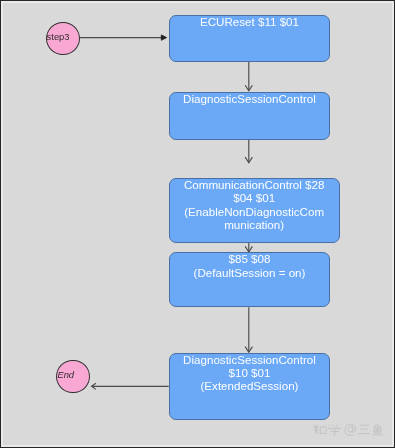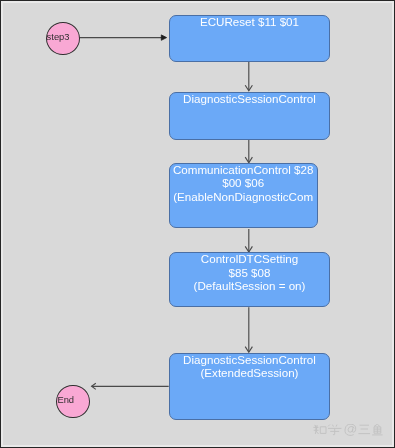--- a/index.html
+++ b/index.html
@@ -74,44 +74,45 @@
       <div>ECUReset $11 $01</div>
     </div>
   </div>
 
   <div class="node" style="left:168.7px;top:91.5px;width:161.6px;height:48.5px;">
     <div class="txt">
       <div>DiagnosticSessionControl</div>
     </div>
   </div>
 
-  <div class="node" style="left:168.7px;top:163px;width:149px;height:65.3px;">
+  <div class="node" style="left:168.7px;top:178px;width:171px;height:65.3px;">
     <div class="txt">
       <div>CommunicationControl $28</div>
-      <div>$00 $06</div>
+      <div>$04 $01</div>
       <div>(EnableNonDiagnosticCom</div>
+      <div>munication)</div>
     </div>
   </div>
 
   <div class="node" style="left:168.7px;top:252.3px;width:161.6px;height:55px;">
     <div class="txt">
-      <div>ControlDTCSetting</div>
       <div>$85 $08</div>
       <div>(DefaultSession = on)</div>
     </div>
   </div>
 
   <div class="node" style="left:168.7px;top:352.5px;width:161.6px;height:67.5px;">
     <div class="txt">
       <div>DiagnosticSessionControl</div>
+      <div>$10 $01</div>
       <div>(ExtendedSession)</div>
     </div>
   </div>
 
-  <div class="term" style="left:56.4px;top:385px;width:33.3px;height:33.1px;">
+  <div class="term" style="left:56.4px;top:360px;width:33.3px;height:33.1px;font-style:italic;">
     <span class="txt">End</span>
   </div>
 
   <div id="watermark">
     <svg width="70" height="18" viewBox="0 0 70 18">
       <g stroke="#c2c2c2" stroke-width="0.95" fill="none" stroke-linecap="butt">
 
         <g>
           <path d="M0.4 3.4 L5.5 3.4"></path>
           <path d="M1.7 0.9 L3.0 3.1"></path>

